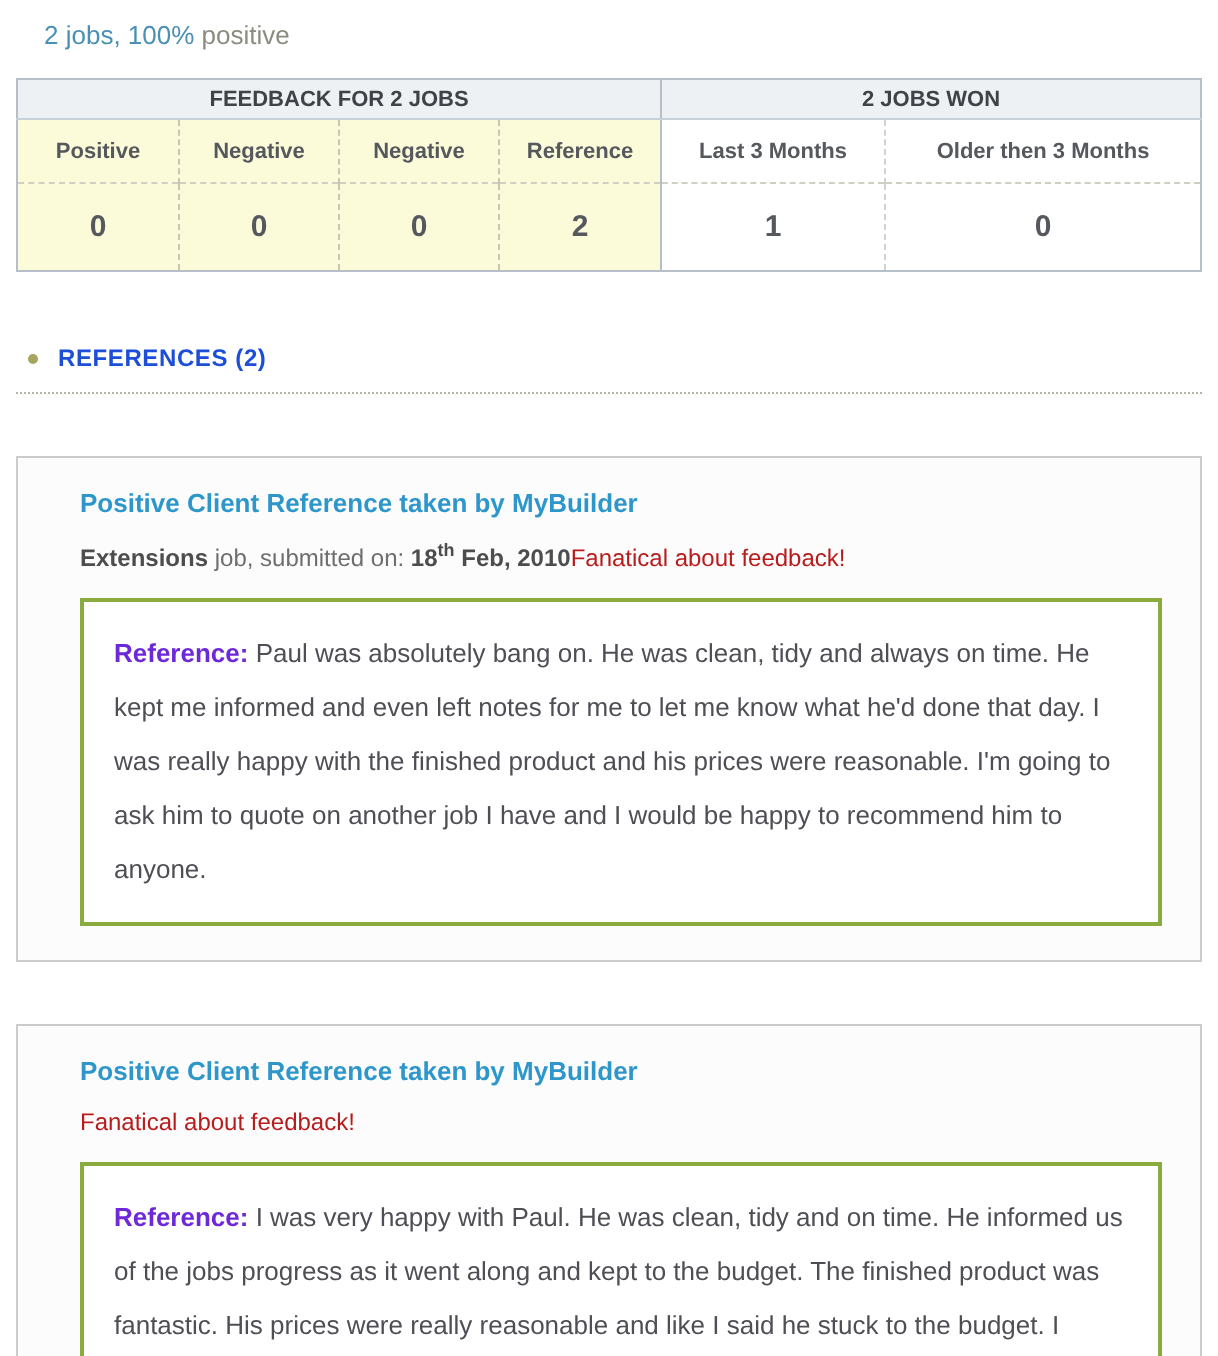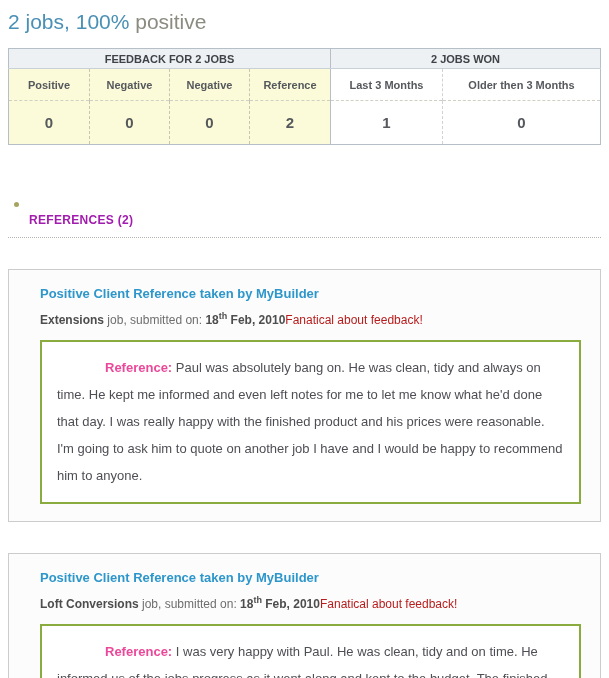--- a/index.html
+++ b/index.html
@@ -4,21 +4,21 @@
 <style>
   * { margin: 0; padding: 0; box-sizing: border-box; }
   html, body {
     background: #ffffff;
     font-family: "Liberation Sans", "DejaVu Sans", sans-serif;
     width: 609px;
   }
   .page { width: 609px; min-height: 678px; padding: 8px 8px 14px 8px; }
 
   
-  .page-title { font-size: 21px; font-weight: normal; margin: 2px 0 14px 0; }
+  .page-title { font-size: 13px; font-weight: normal; margin: 2px 0 14px 14px; }
   .page-title .hl   { color: #4a90b5; }
   .page-title .rest { color: #8c8b80; }
 
   
   table.stats {
     width: 592px;
     border-collapse: collapse;
     border: 1px solid #b6bfc7;
     table-layout: fixed;
   }
@@ -64,23 +64,22 @@
   .bullet {
     display: inline-block;
     width: 5px; height: 5px;
     border-radius: 50%;
     background: #a6a55e;
     margin: 0 10px 0 4px;
   }
   .ref-head .txt {
     font-size: 12px;
     font-weight: bold;
-    color: #a21caf;
+    color: #1d4ed8;
     letter-spacing: 0.3px;
-    margin-top: 32px;
   }
 
   
   .card {
     margin-top: 31px;
     border: 1px solid #cccccc;
     background: #fcfcfc;
     padding: 14px 19px 17px 31px;
   }
   .card-title {
@@ -108,21 +107,21 @@
   }
   .ref-box {
     margin-top: 13px;
     border: 2px solid #8aab3e;
     background: #ffffff;
     padding: 12px 15px 13px 15px;
     font-size: 13px;
     line-height: 27px;
     color: #4e4e55;
   }
-  .ref-label { font-weight: bold; color: #ec4899; margin-left: 48px; }
+  .ref-label { font-weight: bold; color: #6d28d9; }
 </style>
 </head>
 <body>
 
 <div class="page">
 
   <h1 class="page-title"><span class="hl">2 jobs, 100%</span><span class="rest"> positive</span></h1>
 
   <table class="stats">
     <colgroup>
@@ -169,21 +168,20 @@
       <span class="tagline">Fanatical about feedback!</span>
     </div>
     <div class="ref-box">
       <span class="ref-label">Reference:</span><span> Paul was absolutely bang on. He was clean, tidy and always on time. He kept me informed and even left notes for me to let me know what he'd done that day. I was really happy with the finished product and his prices were reasonable. I'm going to ask him to quote on another job I have and I would be happy to recommend him to anyone.</span>
     </div>
   </div>
 
   <div class="card">
     <a class="card-title">Positive Client Reference taken by MyBuilder</a>
     <div class="meta">
-      <span class="meta-left"><b>Loft Conversions</b><span> job, submitted on: </span><b><span>18</span><sup>th</sup><span> Feb, 2010</span></b></span>
       <span class="tagline">Fanatical about feedback!</span>
     </div>
     <div class="ref-box">
       <span class="ref-label">Reference:</span><span> I was very happy with Paul. He was clean, tidy and on time. He informed us of the jobs progress as it went along and kept to the budget. The finished product was fantastic. His prices were really reasonable and like I said he stuck to the budget. I would use him again and have already recommended him to my friends.</span>
     </div>
   </div>
 
 </div>
 
 </body></html>

